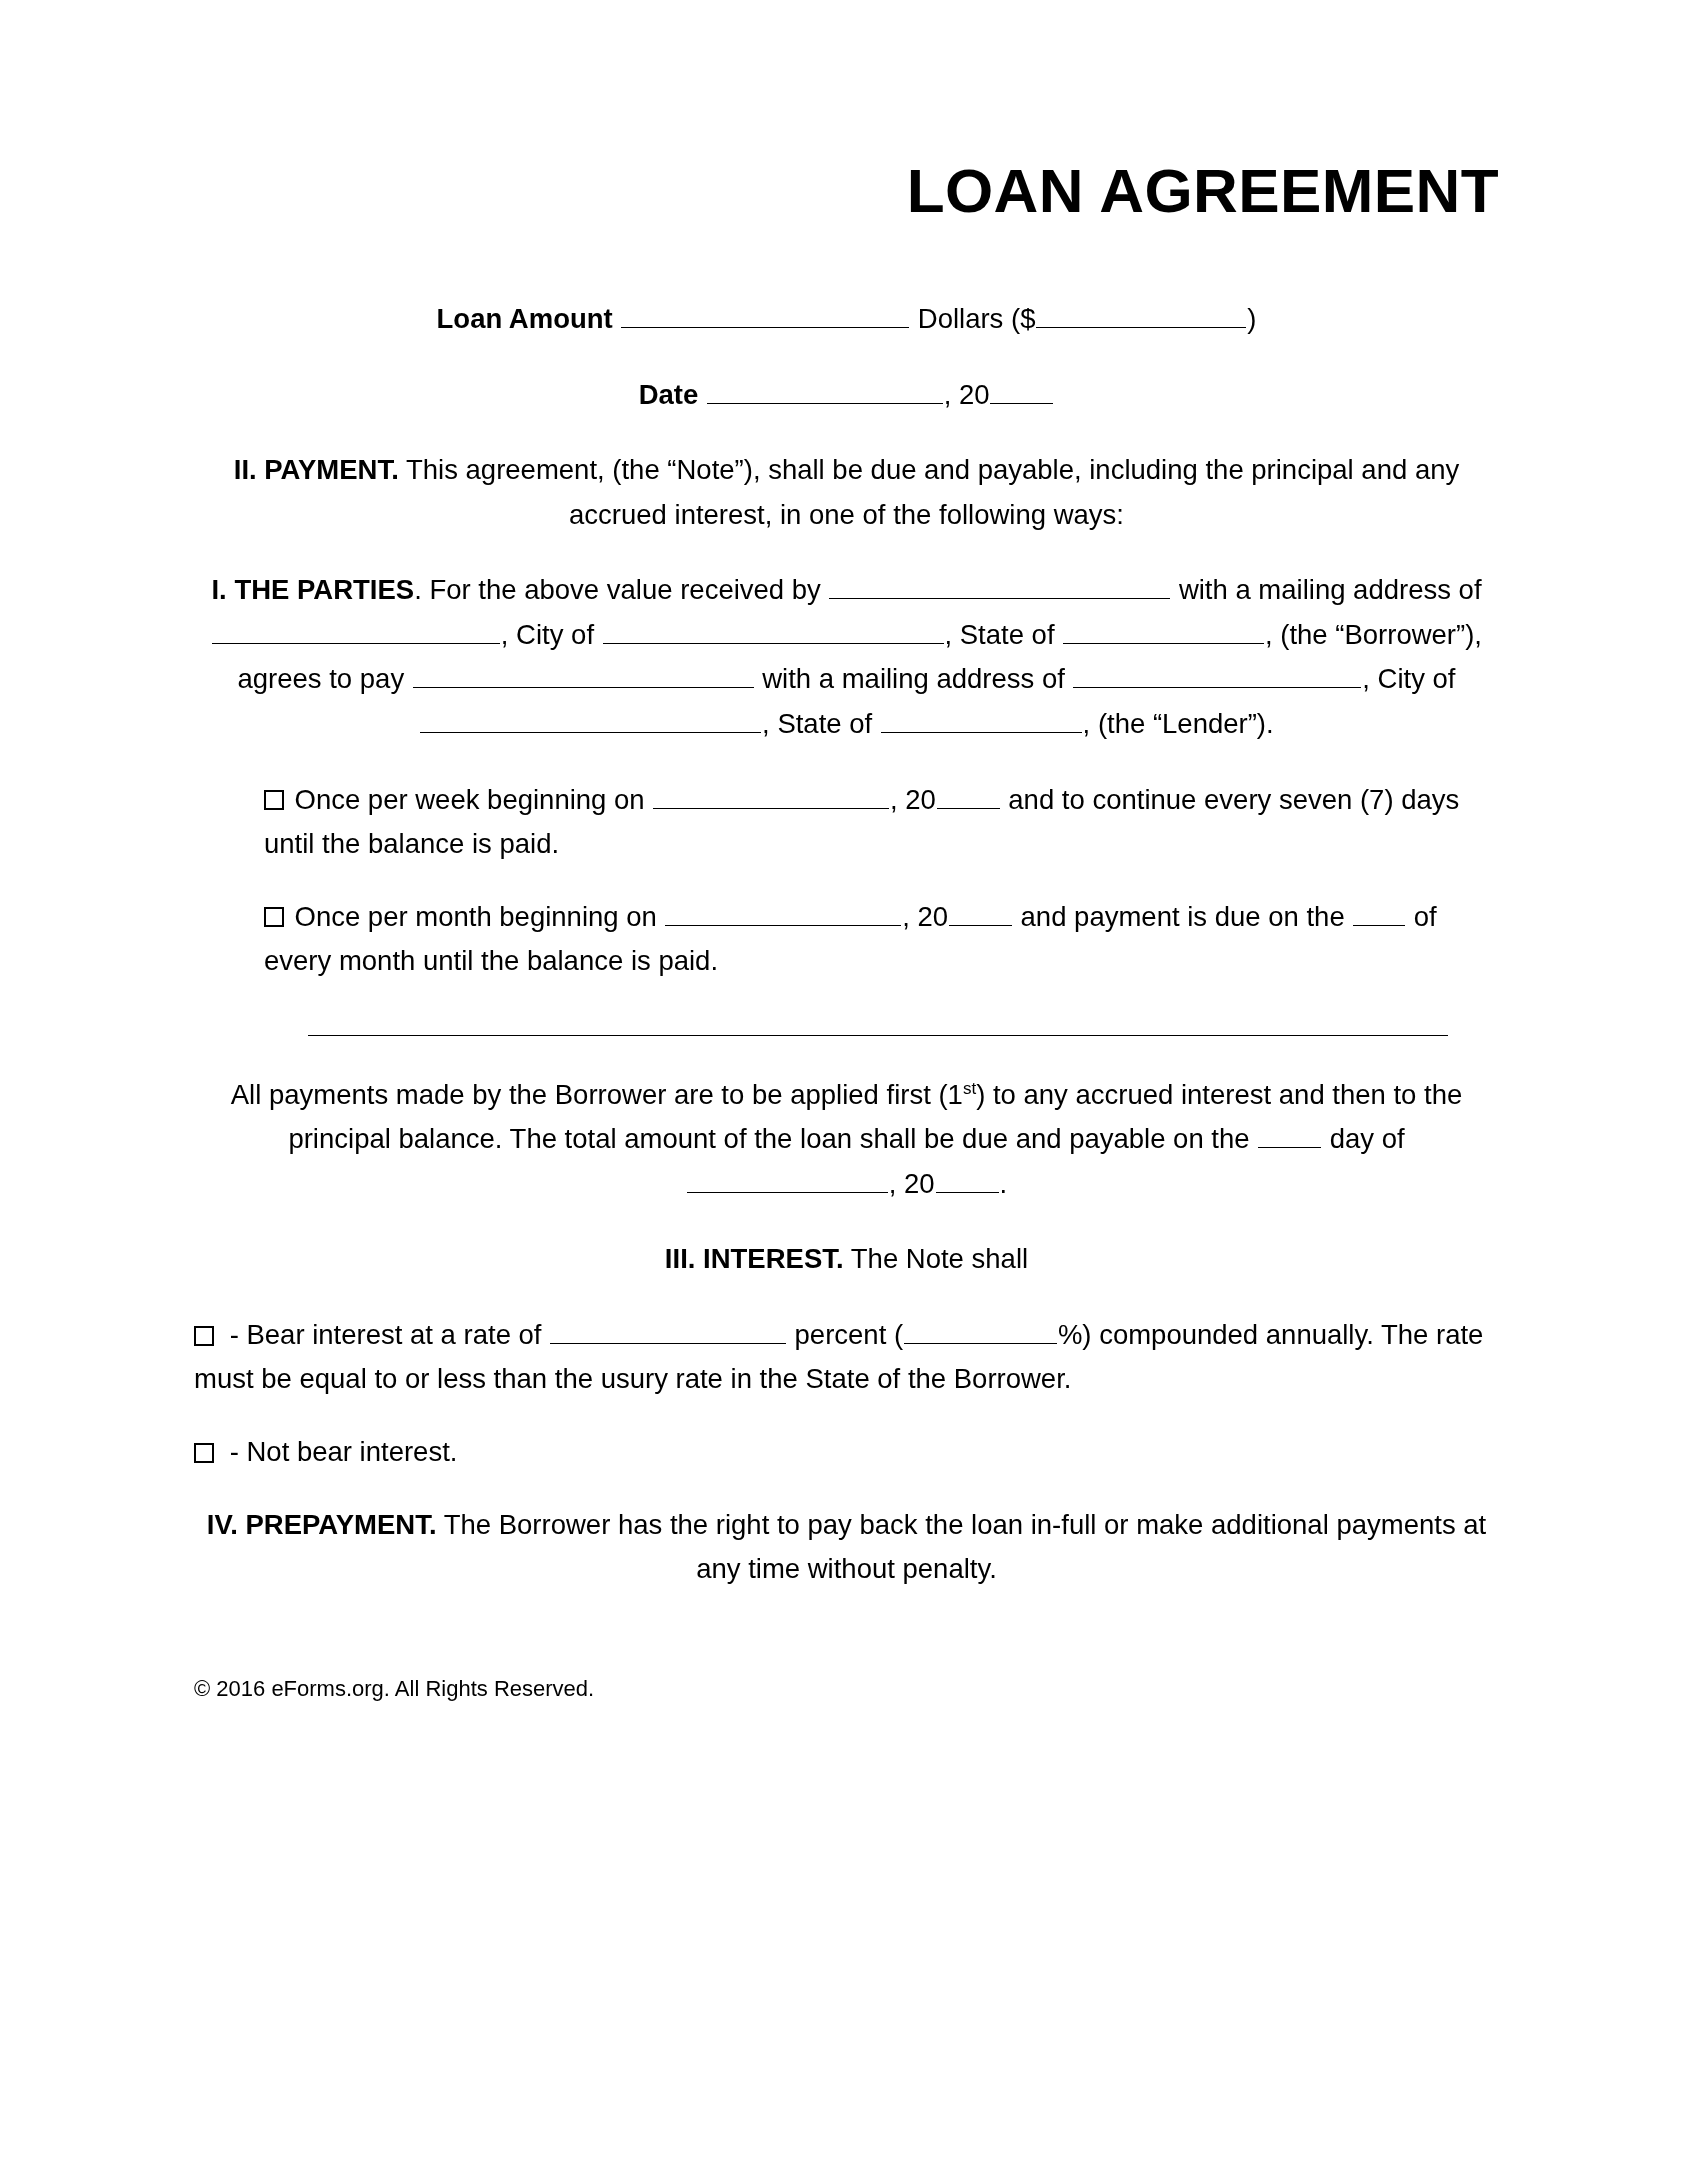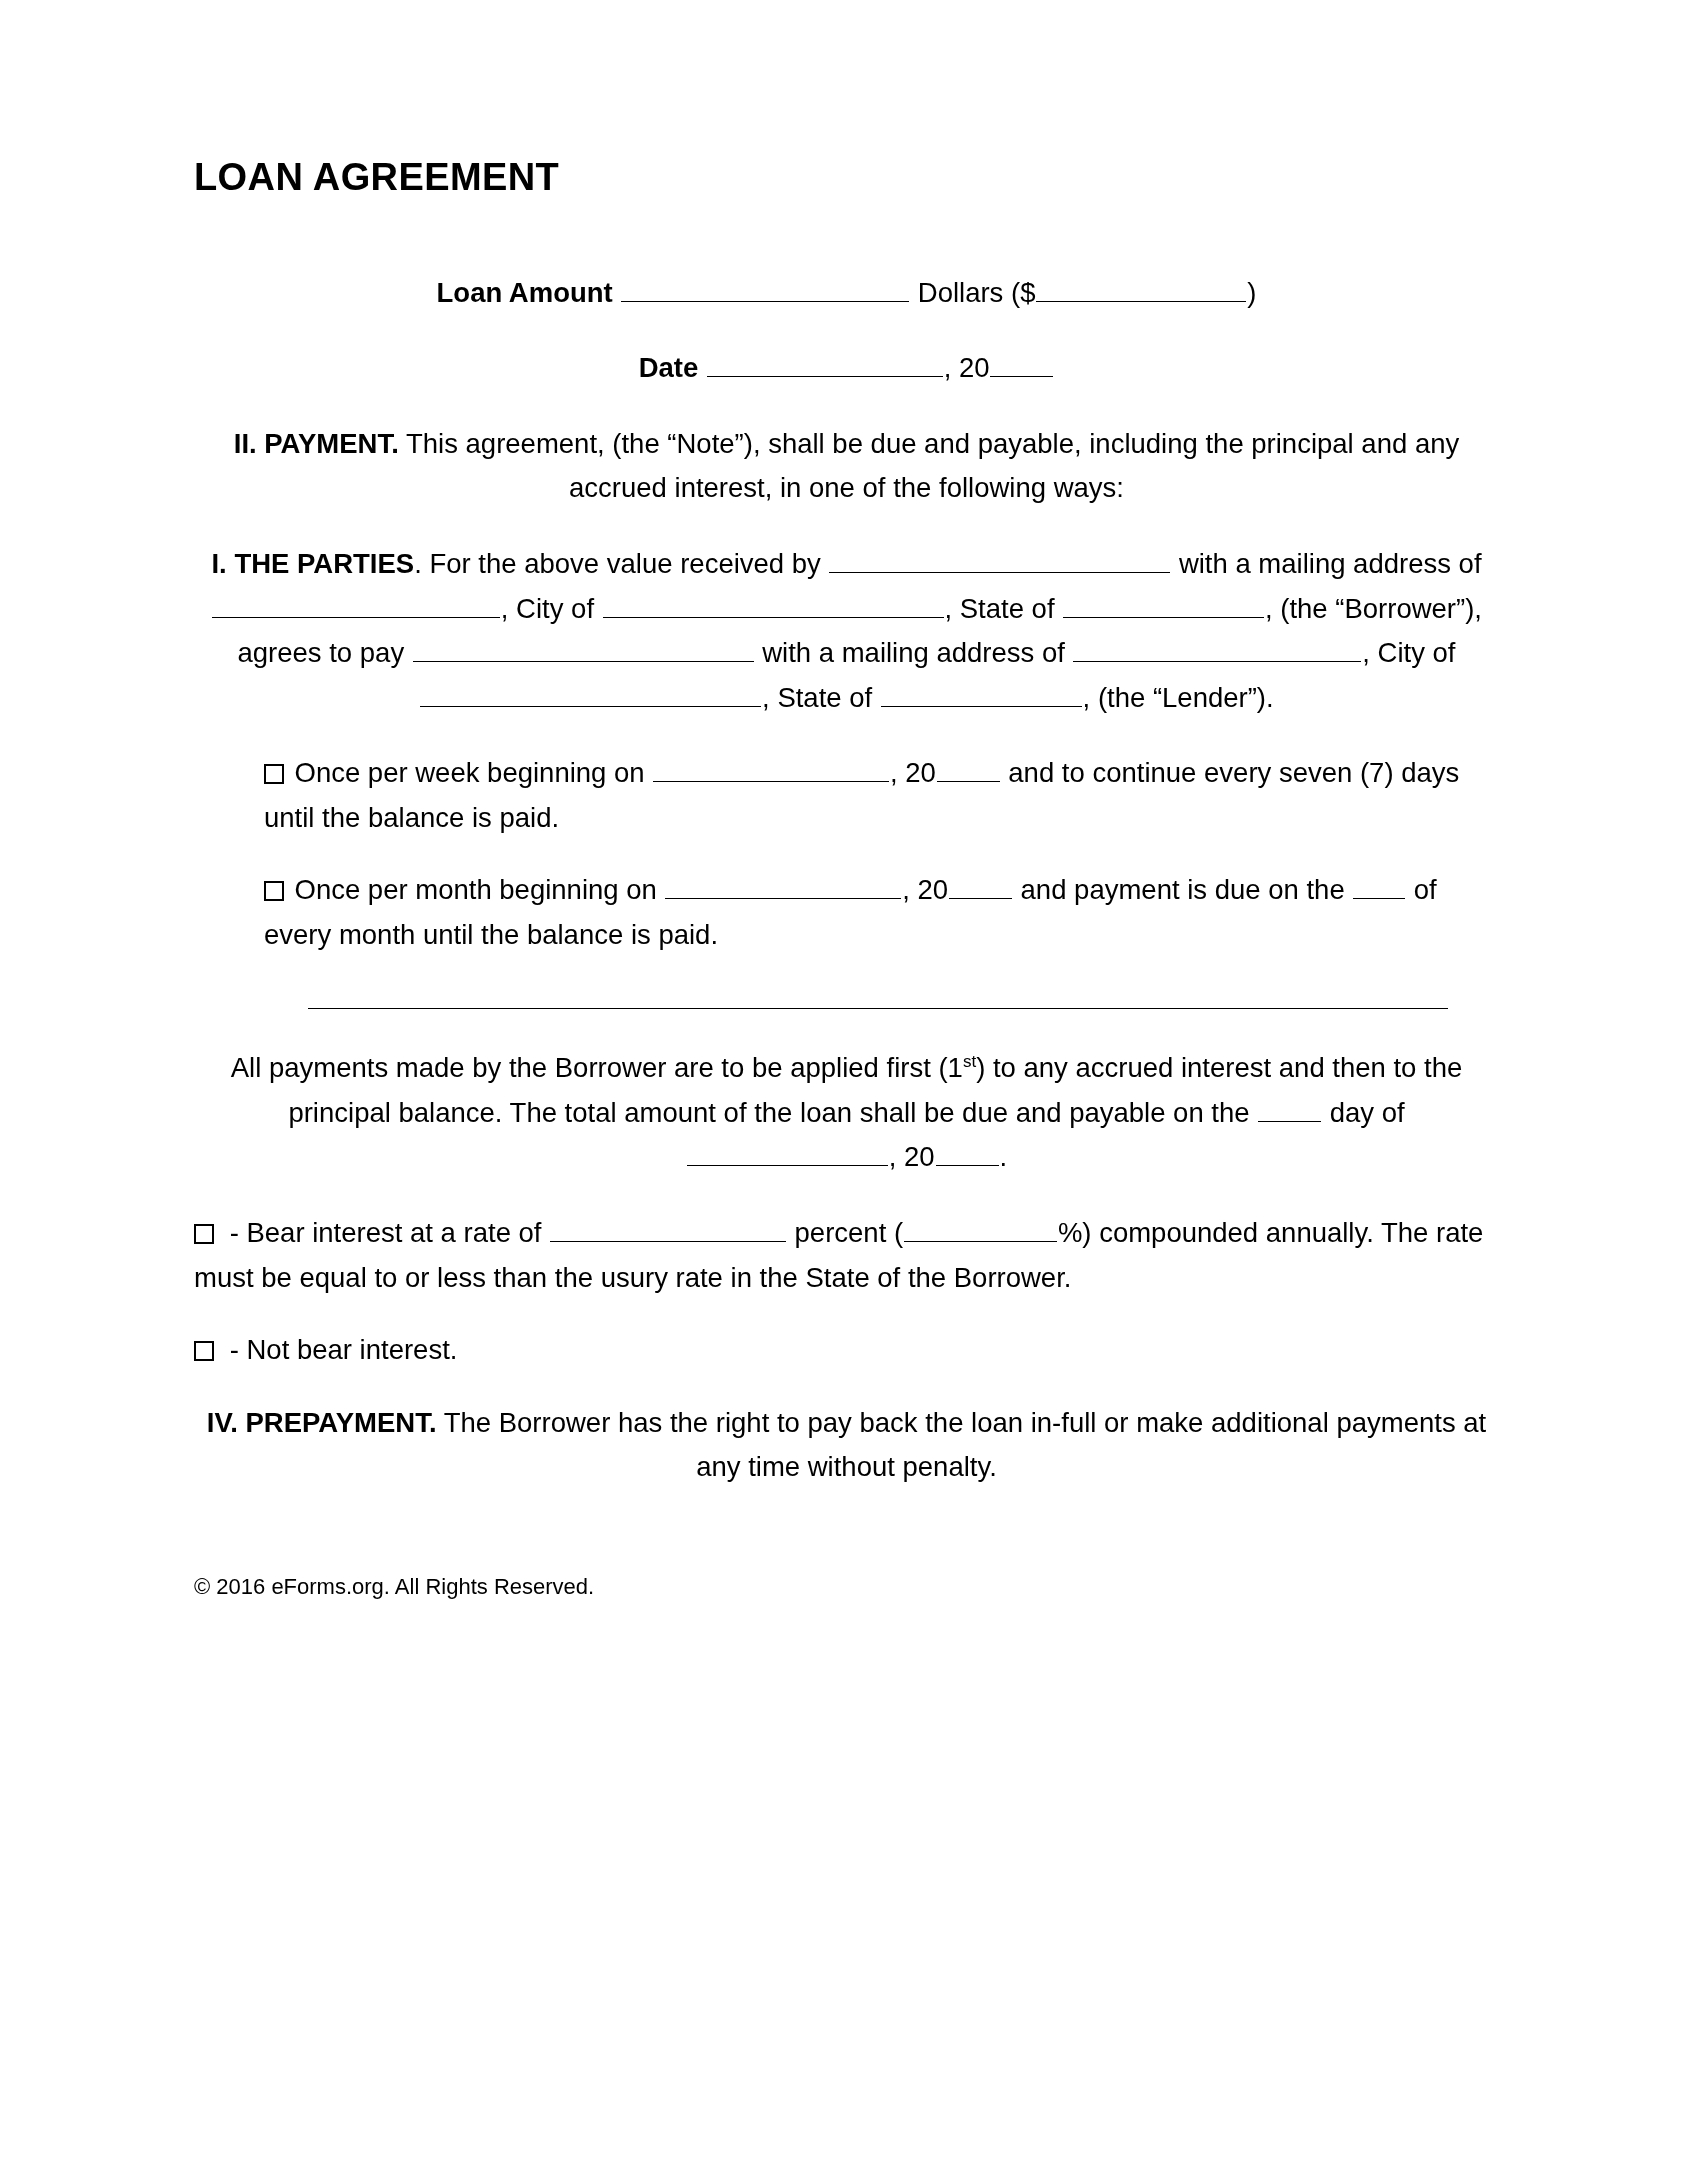--- a/index.html
+++ b/index.html
@@ -14,22 +14,22 @@
   }
   .page {
     width: 1687px;
     min-height: 2184px;
     background: #ffffff;
     box-sizing: border-box;
     padding: 157px 188px 35px 194px;
     position: relative;
   }
   .doc-title {
-    text-align: left;
-    font-size: 38px;
+    text-align: right;
+    font-size: 62px;
     font-weight: bold;
     letter-spacing: 0.4px;
     margin: 0 0 72px 0;
     line-height: 1.1;
   }
   .para {
     font-size: 27.5px;
     line-height: 1.62;
     margin: 0 0 31px 0;
     text-align: center;
@@ -157,20 +157,24 @@
 
   <div class="long-rule"></div>
 
   <p class="para">
     <span>All payments made by the Borrower are to be applied first (1</span><sup>st</sup><span>) to any accrued interest and then to the principal balance. The total amount of the loan shall be due and payable on the</span>
     <span class="blank u-short"></span>
     <span>day of</span>
     <span class="blank u-md"></span><span>, 20</span><span class="blank u-short"></span><span>.</span>
   </p>
 
+  <p class="para">
+    <span class="b">III. INTEREST.</span>
+    <span>The Note shall</span>
+  </p>
 
   <p class="interest-line">
     <span class="cb-inline"></span><span>- Bear interest at a rate of</span>
     <span class="blank u-lg"></span>
     <span>percent (</span><span class="blank u-sm"></span><span>%) compounded annually. The rate must be equal to or less than the usury rate in the State of the Borrower.</span>
   </p>
 
   <p class="interest-line">
     <span class="cb-inline"></span><span>- Not bear interest.</span>
   </p>

